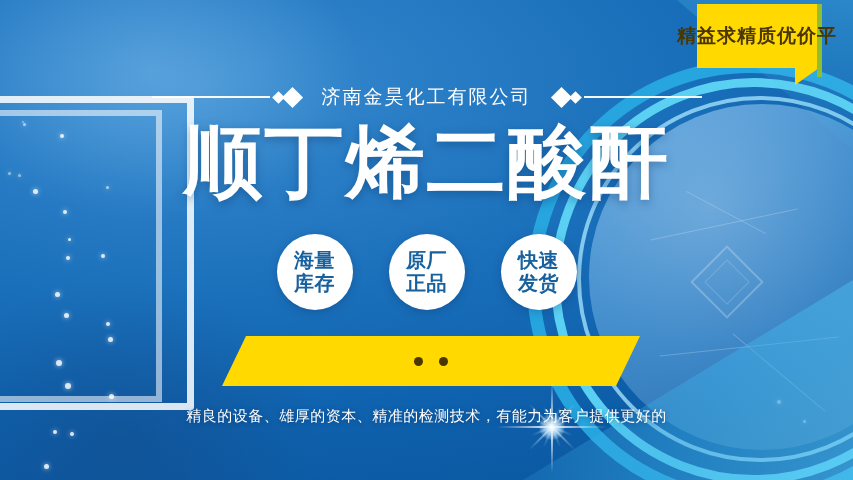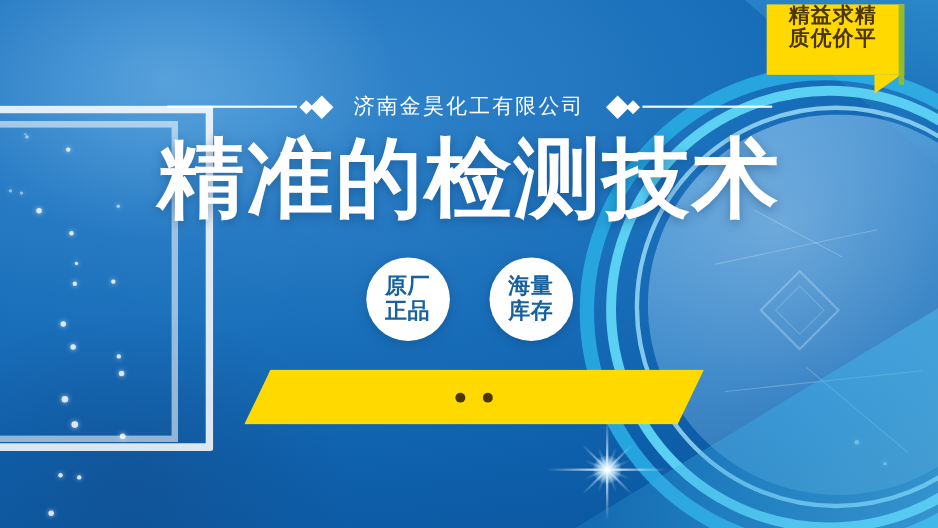--- a/index.html
+++ b/index.html
@@ -138,22 +138,23 @@
   .quality-badge {
     position: absolute;
     left: 697px;
     top: 4px;
     width: 125px;
     height: 64px;
     background: #FFD900;
     border-right: 5px solid #8fbf2e;
     box-sizing: border-box;
     display: flex;
-    flex-direction: column;
+    flex-direction: row;
     align-items: center;
+    justify-content: center;
     line-height: 1.12;
   }
   .quality-badge span {
     color: #4a3600;
     font-size: 19px;
     font-weight: bold;
     letter-spacing: 1px;
     white-space: nowrap;
   }
   .badge-tail {
@@ -383,44 +384,49 @@
       <div class="dia dia-lg"></div>
     </div>
     <div class="company-name">济南金昊化工有限公司</div>
     <div class="dia-group">
       <div class="dia dia-lg"></div>
       <div class="dia dia-sm"></div>
     </div>
     <div class="rule"></div>
   </div>
 
-  <div class="main-title">精准的检测技术</div>
+  <div class="main-title">顺丁烯二酸酐</div>
 
   <div class="features">
+    <div class="feature">
+      <span>海量</span>
+      <span>库存</span>
+    </div>
     <div class="feature">
       <span>原厂</span>
       <span>正品</span>
     </div>
     <div class="feature">
-      <span>海量</span>
-      <span>库存</span>
+      <span>快速</span>
+      <span>发货</span>
     </div>
   </div>
 
   <div class="slogan-bar">
     <div class="bullet"></div>
     <div class="bullet"></div>
   </div>
 
   <div class="starburst">
     <div class="star-ray" style="width:110px; margin-left:-55px; margin-top:-1px; transform:rotate(0deg);"></div>
     <div class="star-ray" style="width:92px;  margin-left:-46px; margin-top:-1px; transform:rotate(90deg);"></div>
     <div class="star-ray" style="width:64px;  margin-left:-32px; margin-top:-1px; transform:rotate(45deg);  opacity:.75;"></div>
     <div class="star-ray" style="width:64px;  margin-left:-32px; margin-top:-1px; transform:rotate(-45deg); opacity:.75;"></div>
     <div class="star-ray" style="width:44px;  margin-left:-22px; margin-top:-1px; transform:rotate(22deg);  opacity:.5;"></div>
     <div class="star-ray" style="width:44px;  margin-left:-22px; margin-top:-1px; transform:rotate(-22deg); opacity:.5;"></div>
     <div class="star-ray" style="width:44px;  margin-left:-22px; margin-top:-1px; transform:rotate(68deg);  opacity:.5;"></div>
     <div class="star-ray" style="width:44px;  margin-left:-22px; margin-top:-1px; transform:rotate(-68deg); opacity:.5;"></div>
     <div class="star-core"></div>
   </div>
 
+  <div class="tagline">精良的设备、雄厚的资本、精准的检测技术，有能力为客户提供更好的</div>
 
 </div>
 
 </body></html>

